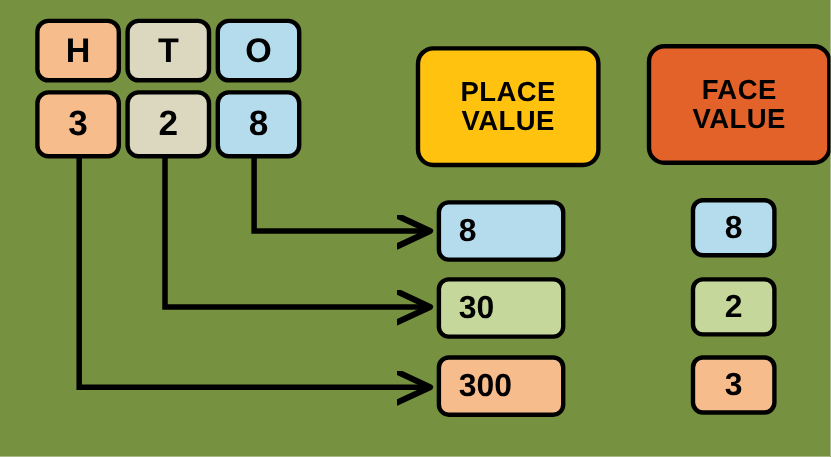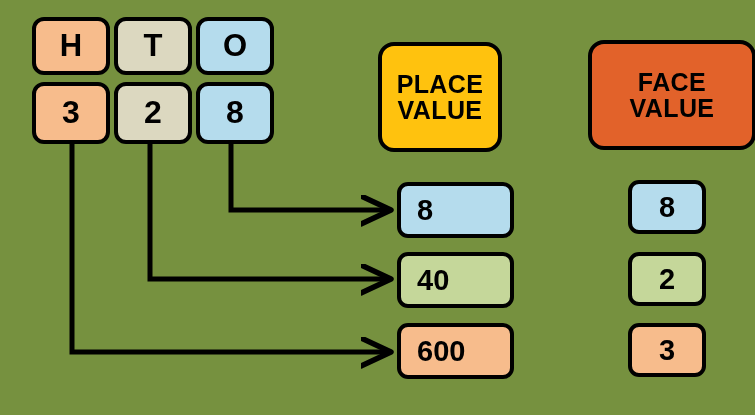--- a/index.html
+++ b/index.html
@@ -58,21 +58,21 @@
     height: 110px;
     font-size: 25px;
     flex-direction: column;
     border-radius: 16px;
     text-align: center;
     letter-spacing: 0.4px;
   }
   #place-value-header {
     left: 378px;
     top: 42px;
-    width: 124px;
+    width: 168px;
     background: #ffc20e;
   }
   #face-value-header {
     left: 588px;
     top: 40px;
     width: 168px;
     background: #e2622a;
   }
   .section-header span { display: block; }
 
@@ -137,22 +137,22 @@
     <path d="M150,143 L150,279 L389,279" fill="none" stroke="#000000" stroke-width="5" marker-end="url(#arrowhead)"></path>
 
     <path d="M72,143 L72,352 L389,352" fill="none" stroke="#000000" stroke-width="5" marker-end="url(#arrowhead)"></path>
   </svg>
 
   <div class="box section-header" id="place-value-header">
     <span>PLACE</span>
     <span>VALUE</span>
   </div>
   <div class="box place-box" id="place-8">8</div>
-  <div class="box place-box" id="place-20">40</div>
-  <div class="box place-box" id="place-300">600</div>
+  <div class="box place-box" id="place-20">30</div>
+  <div class="box place-box" id="place-300">300</div>
 
   <div class="box section-header" id="face-value-header">
     <span>FACE</span>
     <span>VALUE</span>
   </div>
   <div class="box face-box" id="face-8">8</div>
   <div class="box face-box" id="face-2">2</div>
   <div class="box face-box" id="face-3">3</div>
 
 </div>

